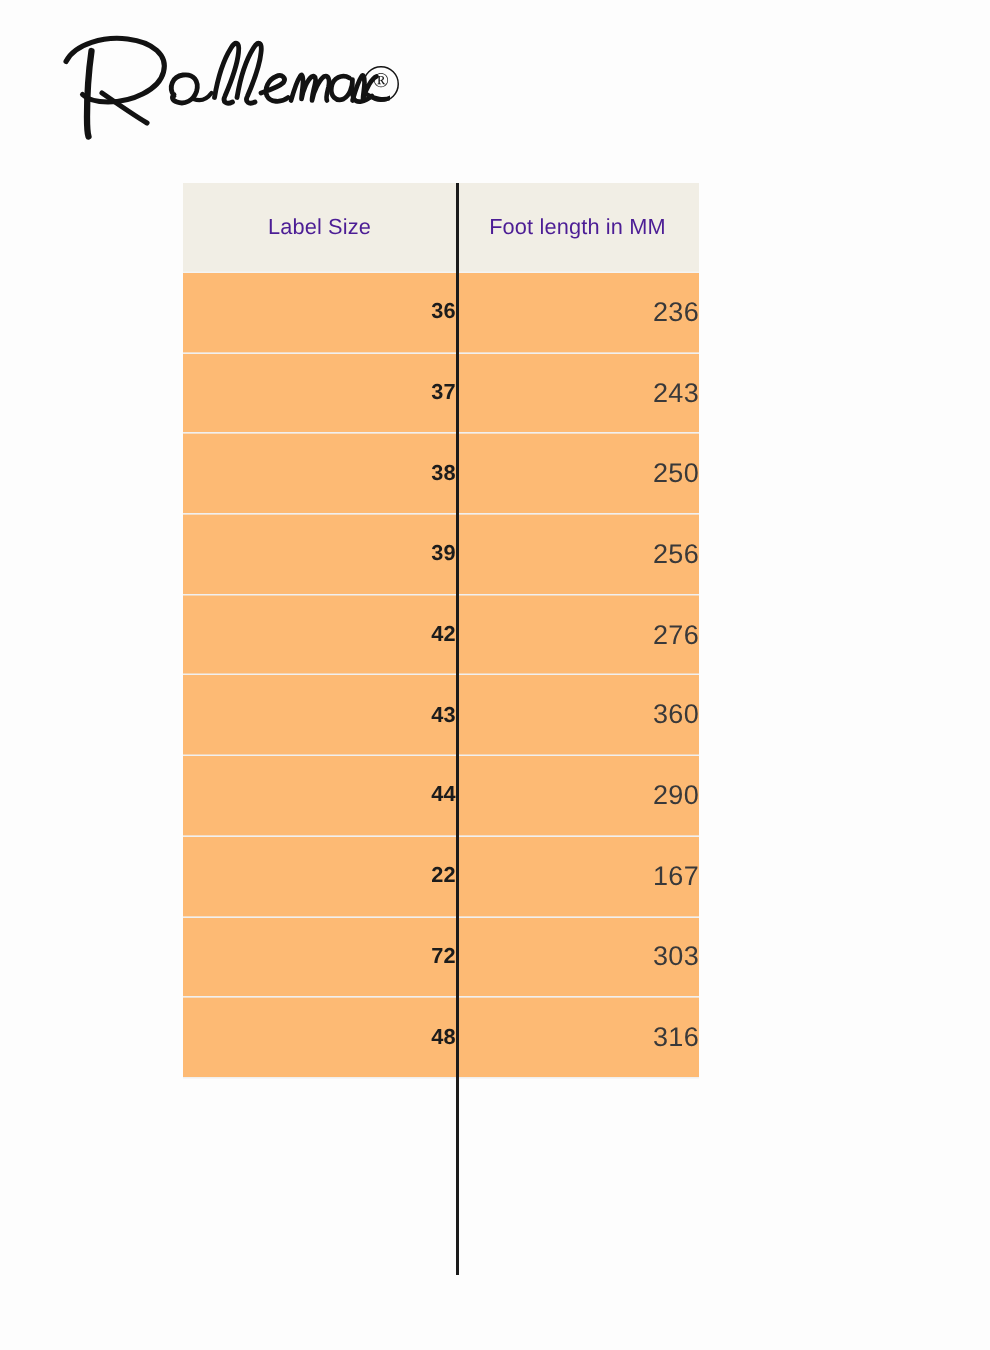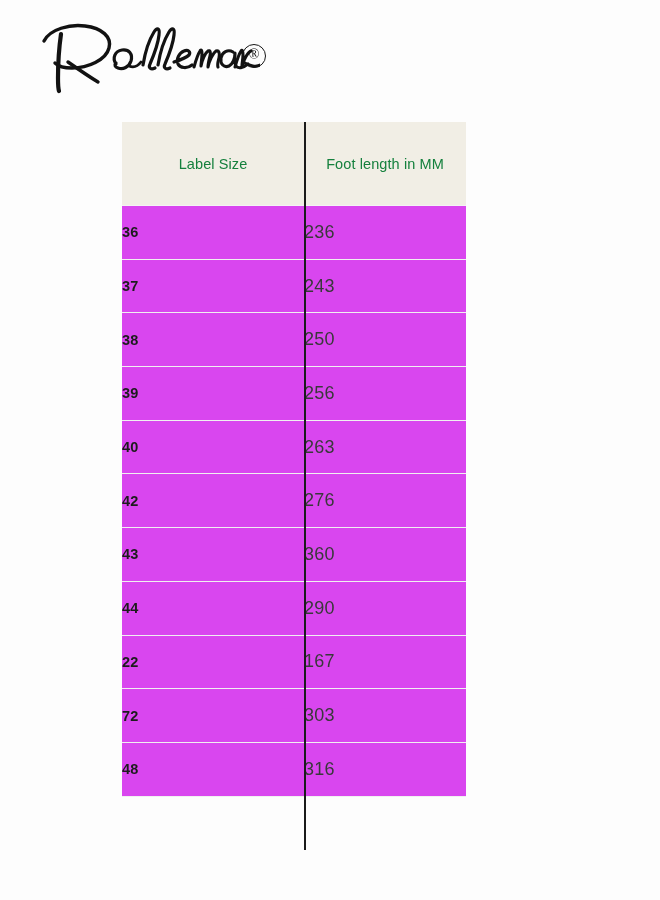--- a/index.html
+++ b/index.html
@@ -53,36 +53,36 @@
     top: 122px;
     width: 344px;
     border-collapse: collapse;
     table-layout: fixed;
   }
   .size-table col.c-label { width: 182px; }
   .size-table col.c-foot  { width: 162px; }
 
   .size-table thead th {
     background: #f1eee5;
-    color: #15803d;
+    color: #4c1d95;
     font-size: 14.5px;
     font-weight: 400;
     letter-spacing: 0.1px;
     height: 51px;
-    padding: 16px;
+    padding: 4px;
     text-align: center;
     vertical-align: middle;
     border: none;
   }
   .size-table tbody td {
     height: 52.7px;
     padding: 0;
-    text-align: left;
+    text-align: right;
     vertical-align: middle;
-    background: #d946ef;
+    background: #fdba74;
     border-bottom: 1px solid #f0f0f0;
     border-top: none;
   }
   .size-table tbody tr:first-child td {
     border-top: 1px solid #f4f4f4;
   }
   .cell-label {
     font-size: 14.5px;
     font-weight: 700;
     color: #1c1c1c;
@@ -167,24 +167,20 @@
       </tr>
       <tr>
         <td><span class="cell-label">38</span></td>
         <td><span class="cell-foot">250</span></td>
       </tr>
       <tr>
         <td><span class="cell-label">39</span></td>
         <td><span class="cell-foot">256</span></td>
       </tr>
       <tr>
-        <td><span class="cell-label">40</span></td>
-        <td><span class="cell-foot">263</span></td>
-      </tr>
-      <tr>
         <td><span class="cell-label">42</span></td>
         <td><span class="cell-foot">276</span></td>
       </tr>
       <tr>
         <td><span class="cell-label">43</span></td>
         <td><span class="cell-foot">360</span></td>
       </tr>
       <tr>
         <td><span class="cell-label">44</span></td>
         <td><span class="cell-foot">290</span></td>

